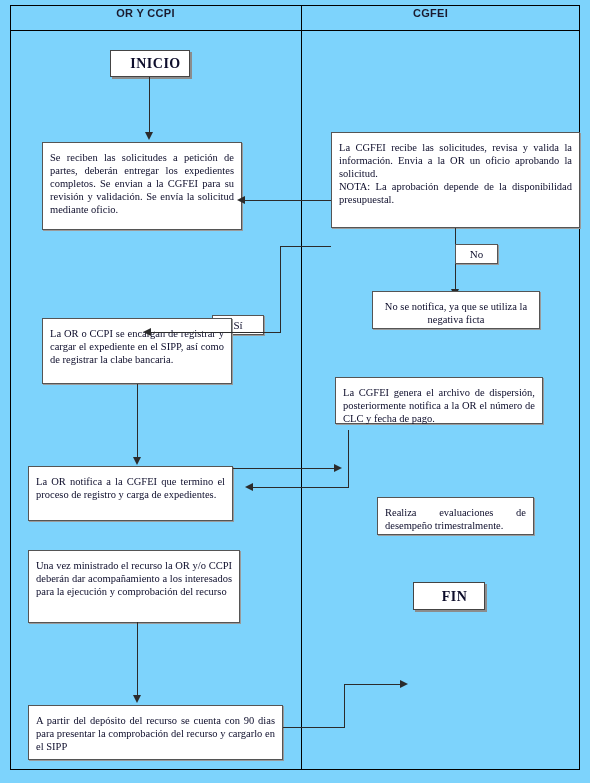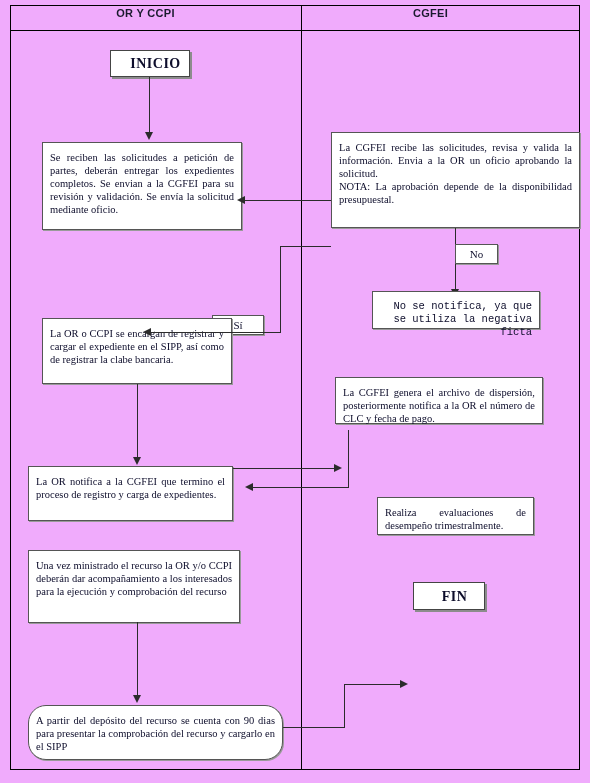--- a/index.html
+++ b/index.html
@@ -7,21 +7,21 @@
     padding: 0;
     background: #ffffff;
   }
   body {
     font-family: "Liberation Serif", serif;
   }
   #page {
     position: relative;
     width: 590px;
     height: 783px;
-    background: #f0abfc;
+    background: #7dd3fc;
     overflow: hidden;
   }
   
   .frame {
     position: absolute;
     left: 10px;
     top: 5px;
     width: 570px;
     height: 765px;
     border: 1px solid #000000;
@@ -158,21 +158,21 @@
     <p>La OR notifica a la CGFEI que termino el proceso de registro y carga de expedientes.</p>
   </div>
 
   <div class="box" style="left:28px; top:550px; width:212px; height:73px;">
     <p>Una vez ministrado el recurso la OR y/o CCPI deberán dar acompañamiento a los interesados para la ejecución y comprobación del recurso</p>
   </div>
 
   <div class="ln-v" style="left:137px; top:622px; height:78px;"></div>
   <div class="arrow down" style="left:133px; top:695px;"></div>
 
-  <div class="box" style="left:28px; top:705px; width:255px; height:55px;border-radius:18px;">
+  <div class="box" style="left:28px; top:705px; width:255px; height:55px;">
     <p>A partir del depósito del recurso se cuenta con 90 dias para presentar la comprobación del recurso y cargarlo en el SIPP</p>
   </div>
 
   <div class="box" style="left:331px; top:132px; width:249px; height:96px;">
     <p>La CGFEI recibe las solicitudes, revisa y valida la información. Envia a la OR un oficio aprobando la solicitud.</p>
     <p>NOTA: La aprobación depende de la disponibilidad presupuestal.</p>
   </div>
 
   <div class="ln-h" style="left:245px; top:200px; width:86px;"></div>
   <div class="arrow left" style="left:237px; top:196px;"></div>
@@ -182,21 +182,21 @@
   <div class="ln-h" style="left:228px; top:332px; width:53px;"></div>
   <div class="ln-h" style="left:150px; top:332px; width:80px;"></div>
   <div class="arrow left" style="left:143px; top:328px;"></div>
 
   <div class="ln-v" style="left:455px; top:228px; height:64px;"></div>
   <div class="arrow down" style="left:451px; top:289px;"></div>
 
   <div class="box small-label center-text" style="left:455px; top:244px; width:43px; height:20px;">No</div>
 
   <div class="box" style="left:372px; top:291px; width:168px; height:38px;">
-    <p style="text-align:right;font-family:Liberation Mono, monospace;">No se notifica, ya que se utiliza la negativa ficta</p>
+    <p style="text-align:center;">No se notifica, ya que se utiliza la negativa ficta</p>
   </div>
 
   <div class="box" style="left:335px; top:377px; width:208px; height:47px;">
     <p>La CGFEI genera el archivo de dispersión, posteriormente notifica a la OR el número de CLC y fecha de pago.</p>
   </div>
 
   <div class="ln-v" style="left:348px; top:430px; height:57px;"></div>
   <div class="ln-h" style="left:252px; top:487px; width:97px;"></div>
   <div class="arrow left" style="left:245px; top:483px;"></div>
 

